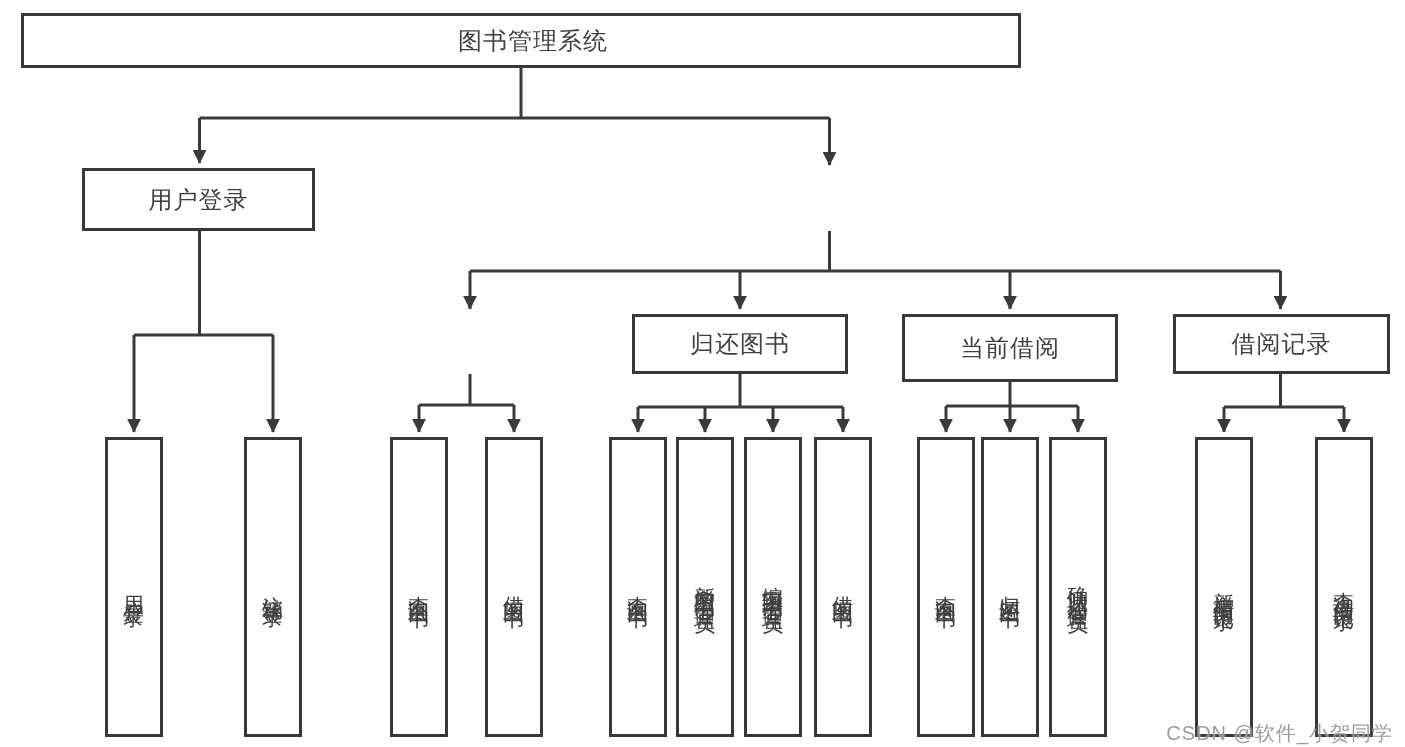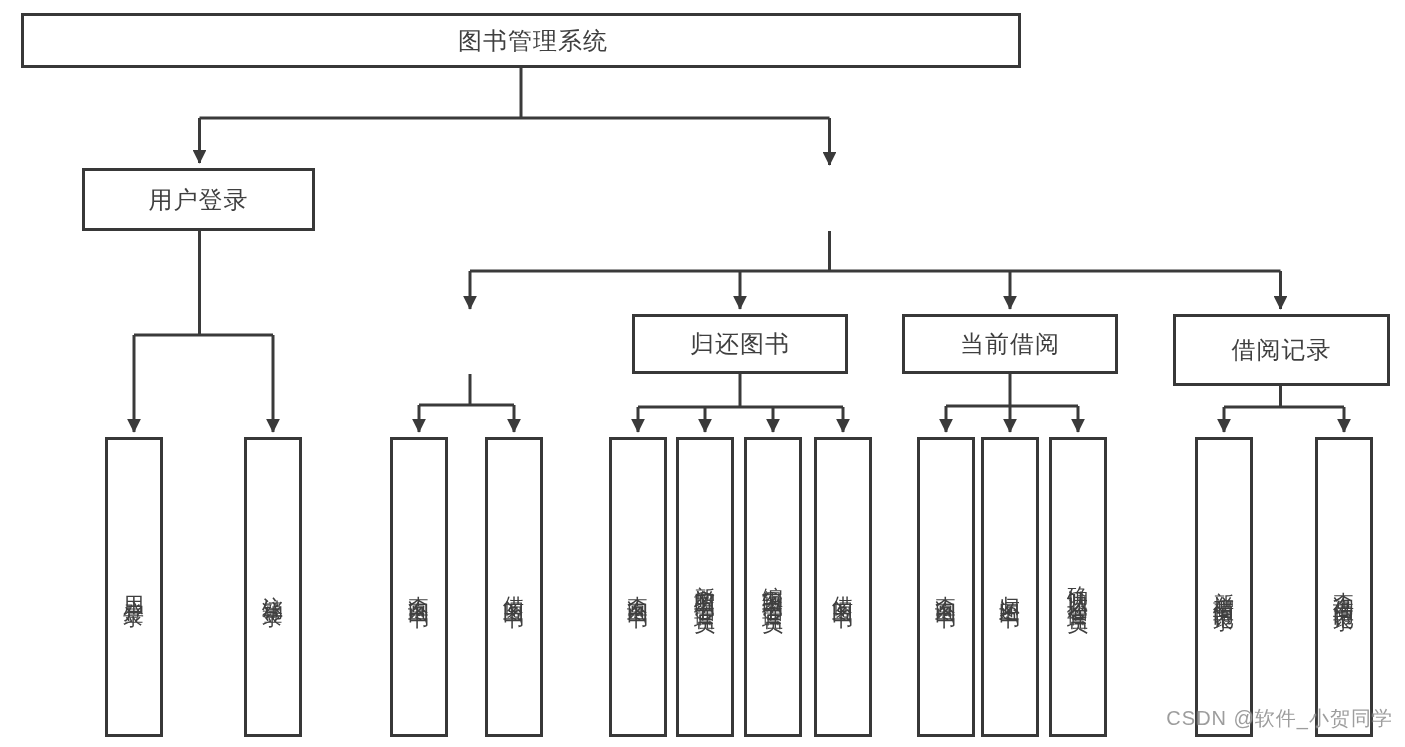--- a/index.html
+++ b/index.html
@@ -51,21 +51,21 @@
     text-orientation: mixed;
     font-size: 21px;
     letter-spacing: 4px;
     line-height: 1;
     white-space: nowrap;
     color: #3f3f3f;
   }
   #watermark {
     position: absolute;
     right: 12px;
-    top: 705px;
+    top: 720px;
     font-size: 20px;
     color: rgba(140, 140, 140, 0.85);
     text-shadow: 0 0 2px rgba(255,255,255,0.9);
     z-index: 3;
     letter-spacing: 1px;
     white-space: nowrap;
   }
 </style>
 </head>
 <body>
@@ -126,24 +126,24 @@
     <span>图书管理系统</span>
   </div>
 
   <div class="node h" style="left:82px; top:168px; width:233px; height:63px;">
     <span>用户登录</span>
   </div>
 
   <div class="node h" style="left:632px; top:314px; width:216px; height:60px;">
     <span>归还图书</span>
   </div>
-  <div class="node h" style="left:902px; top:314px; width:216px; height:60px;">
+  <div class="node h" style="left:902px; top:314px; width:216px; height:68px;">
     <span>当前借阅</span>
   </div>
-  <div class="node h" style="left:1173px; top:314px; width:217px; height:72px;">
+  <div class="node h" style="left:1173px; top:314px; width:217px; height:60px;">
     <span>借阅记录</span>
   </div>
 
   <div class="node leaf" style="left:105px;">
     <span class="vtext">用户登录</span>
   </div>
   <div class="node leaf" style="left:244px;">
     <span class="vtext">注销登录</span>
   </div>
 

